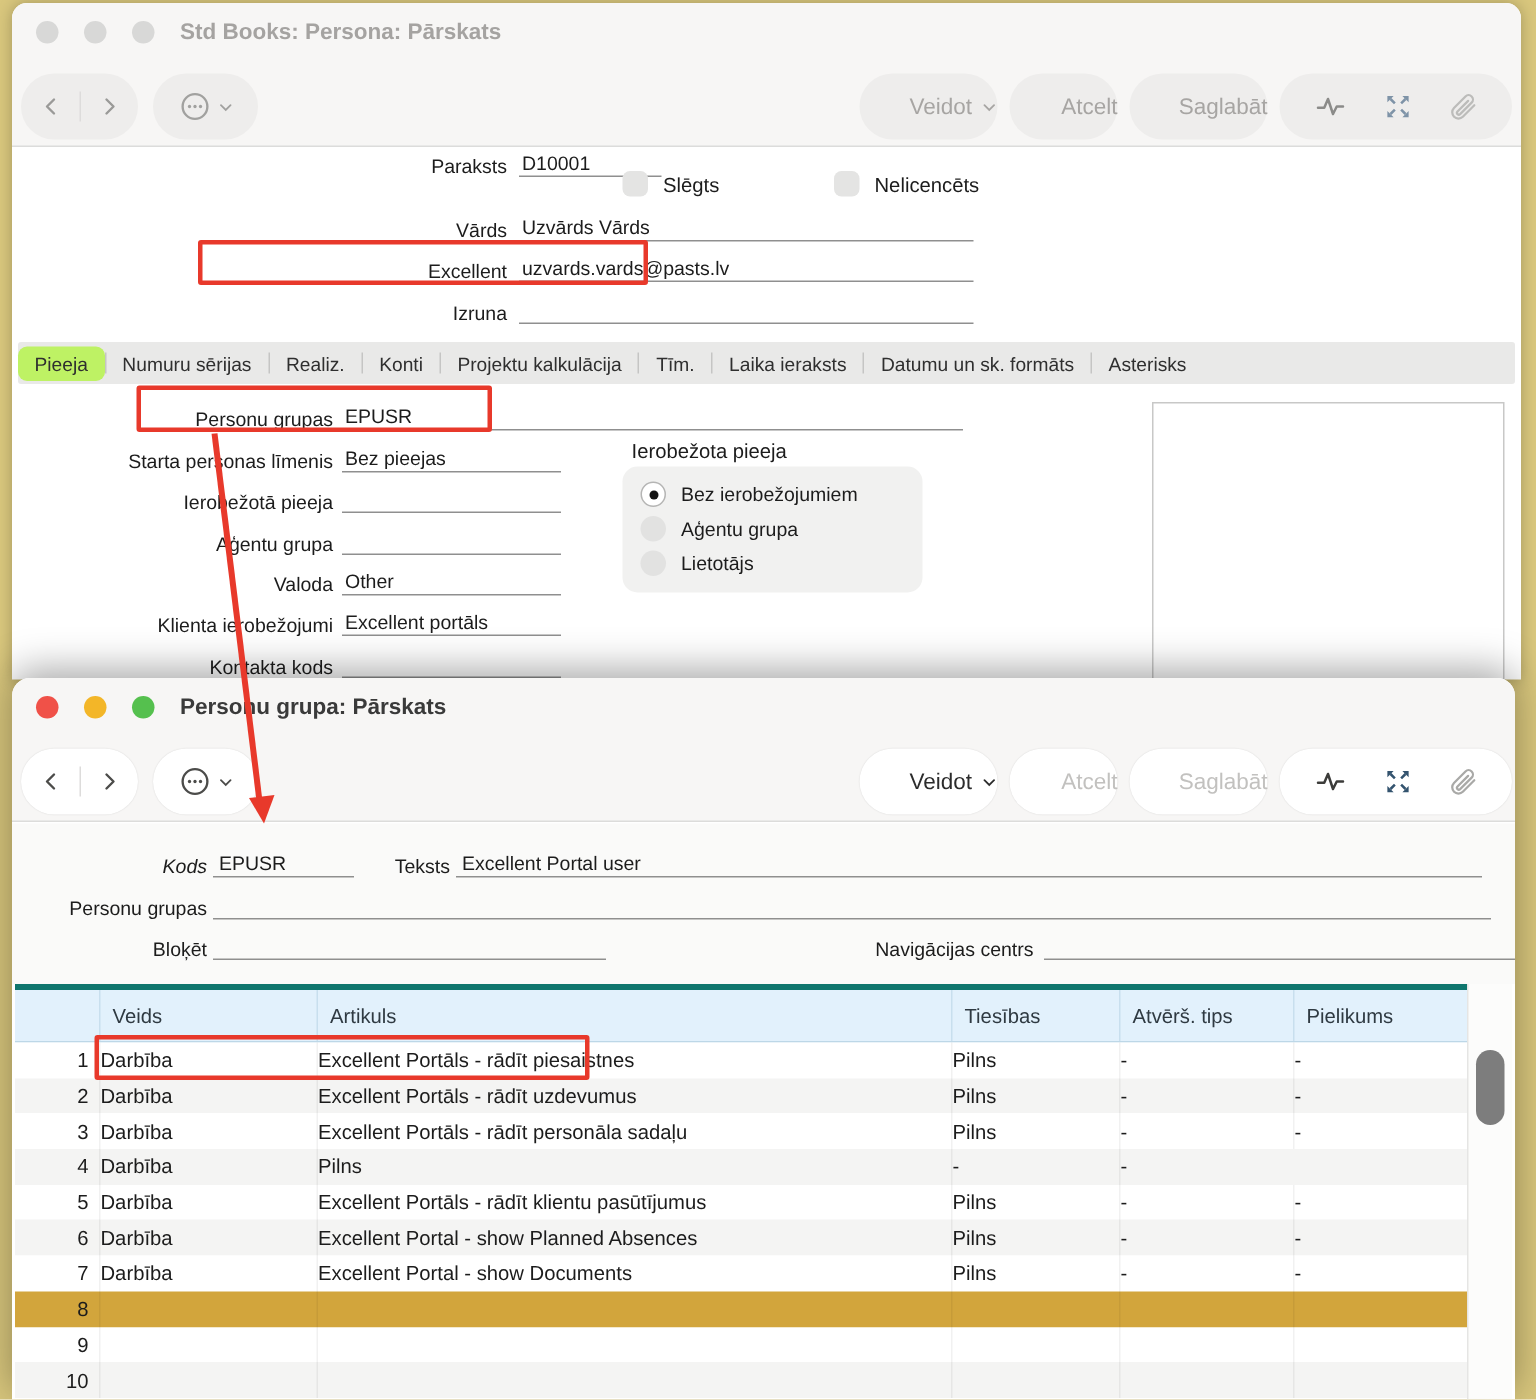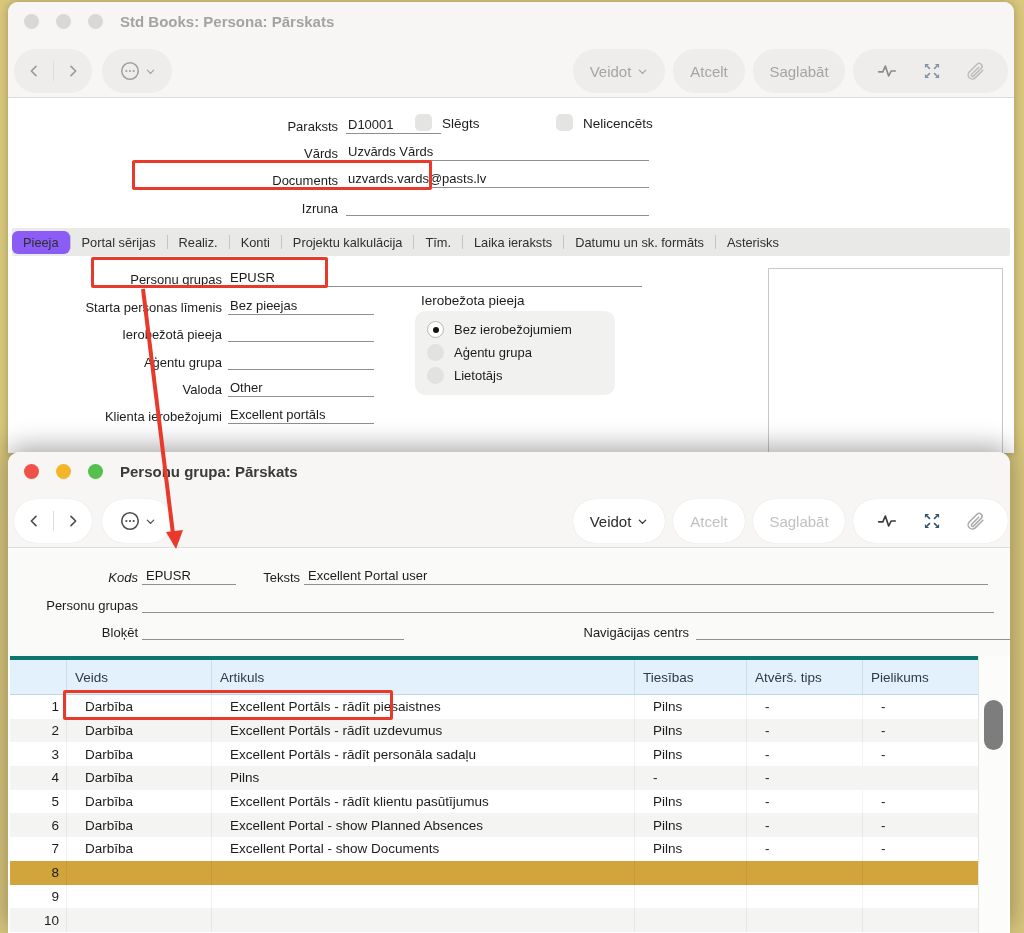--- a/index.html
+++ b/index.html
@@ -22,42 +22,42 @@
   .inactive .win-title { color:#a5a3a1; }
   .active-title { color:#3a3a3a; }
 
   .pill { position:absolute; top:47px; height:44px; border-radius:22px; display:flex; align-items:center; justify-content:center; }
   .inactive .pill { background:#eeedec; }
   .active-chrome .pill { background:#ffffff; box-shadow:0 0 1px rgba(0,0,0,.15); }
   .nav-pill { left:6px; width:78px; gap:0; }
   .nav-half { width:38px; display:flex; align-items:center; justify-content:center; }
   .nav-div { width:1px; height:20px; background:#dddcdb; }
   .more-pill { left:94px; width:70px; gap:4px; }
-  .btn { font-size:15px; cursor:default; }
+  .btn { font-size:15px; cursor:default;justify-content:flex-end; }
   .btn-veidot { left:565px; width:92px; gap:6px; }
   .btn-atcelt { left:665px; width:72px; }
   .btn-saglabat { left:745px; width:92px; }
   .icons-pill { left:845px; width:155px; display:flex; justify-content:space-evenly; align-items:center; }
   .inactive .btn { color:#a7a5a3; }
   .active-chrome .btn-veidot { color:#2c2c2c; }
   .active-chrome .btn-atcelt, .active-chrome .btn-saglabat { color:#c2c1bf; }
   .icon { display:block; }
 
   
   .frow { position:absolute; left:0; height:22px; display:flex; align-items:flex-end; }
   .flabel { width:330px; text-align:right; }
   .fval { margin-left:8px; border-bottom:1px solid #8f8f8f; padding:0 2px 1px 2px; white-space:nowrap; }
   .w-short { width:95px; } .w-long { width:303px; }
   .checkbox { position:absolute; width:17px; height:17px; border-radius:5px; background:#e4e4e3; }
   .cb-label { position:absolute; font-size:13.5px; }
 
   
   .tabbar { position:absolute; top:226px; left:4px; width:998px; height:28px; background:#e9e9e8; border-radius:2px; display:flex; align-items:center; font-size:12.8px; color:#2f2f2f; }
   .tab { padding:4px 11px; border-radius:6px; white-space:nowrap; }
-  .tab.active { background:#8b5cf6; }
+  .tab.active { background:#bef264; }
   .tabsep { width:1px; height:14px; background:#c5c5c4; }
 
   .tabfields { position:absolute; top:261px; left:0; }
   .tfrow { height:27.4px; display:flex; align-items:flex-end; padding-bottom:3px; }
   .tflabel { width:214px; text-align:right; }
   .tfval { margin-left:6px; border-bottom:1px solid #8f8f8f; padding:0 2px 1px 2px; white-space:nowrap; }
   .tf-long { width:414px; } .tf-short { width:146px; }
 
   .radio-title { position:absolute; left:413px; top:291px; font-size:13.5px; }
   .radio-box { position:absolute; left:407px; top:309px; width:200px; height:84px; background:#f1f1f0; border-radius:10px; padding:7px 0 0 12px; }
@@ -76,21 +76,21 @@
   .bval { border-bottom:1px solid #8f8f8f; padding:0 2px 1px 4px; white-space:nowrap; }
 
   
   .grid { position:absolute; top:204px; left:2px; width:972px; border-top:4px solid #0f766e; }
   .g-header { display:grid; grid-template-columns:57px 145px 423px 112px 116px 119px; height:35px; background:#e2f1fc; border-bottom:1px solid #bdd7e7; align-items:center; font-size:13.5px; color:#2f3a42; }
   .g-header > div { padding-left:8px; height:100%; display:flex; align-items:center; border-right:1px solid #c8dfee; }
   .g-header > div:last-child { border-right:none; }
   .g-row { display:grid; grid-template-columns:57px 145px 423px 112px 116px 119px; height:23.7px; align-items:center; font-size:13.5px; }
   .g-row.odd { background:#fff; } .g-row.even { background:#f4f4f3; }
   .g-row.gold { background:#d2a53c; }
-  .g-cell { padding-left:18px; height:100%; display:flex; align-items:center; border-right:1px solid rgba(0,0,0,.055); overflow:hidden; white-space:nowrap; }
+  .g-cell { padding-left:0; height:100%; display:flex; align-items:center; border-right:1px solid rgba(0,0,0,.055); overflow:hidden; white-space:nowrap; }
   .g-cell:last-child { border-right:none; }
   .g-num { justify-content:flex-end; padding-right:7px; padding-left:0; }
   .scroll-track { position:absolute; top:204px; right:2px; width:30px; bottom:0; background:#fcfcfb; border-left:1px solid #e5e5e4; }
   .scroll-thumb { position:absolute; top:44px; left:5px; width:19px; height:50px; border-radius:10px; background:#7d7d7d; }
 
   
   .ann { position:absolute; border:3.5px solid #e8392b; border-radius:2px; z-index:55; background:transparent; }
   #ann-standardid { left:132px; top:160px; width:300px; height:30px; }
   #ann-persgrupas { left:91px;  top:257px; width:237px; height:31px; }
   #ann-tablerow   { left:63px;  top:690px; width:330px; height:30px; }
@@ -154,46 +154,46 @@
             <path d="M9.5 9.5L6 6M14.5 9.5L18 6M9.5 14.5L6 18M14.5 14.5L18 18"></path>
             <path d="M3.5 3.5h5L3.5 8.5zM20.5 3.5v5L15.5 3.5zM3.5 20.5v-5l5 5zM20.5 20.5h-5l5-5z" stroke="none"></path>
           </g>
         </svg>
       <svg class="icon" width="20" height="20" viewBox="0 0 24 24">
           <path d="M21.44 11.05l-9.19 9.19a5 5 0 01-7.07-7.07l9.19-9.19a3.5 3.5 0 014.95 4.95l-9.2 9.19a1.5 1.5 0 01-2.12-2.12l8.49-8.48" fill="none" stroke="#bcbcba" stroke-width="1.8" stroke-linecap="round" stroke-linejoin="round"></path>
         </svg>
     </div>
   </div>
 
-  <div class="frow" style="top:110px;">
+  <div class="frow" style="top:94px;">
     <span class="flabel">Paraksts</span>
     <span class="fval w-short">D10001</span>
   </div>
   <span class="checkbox" style="left:407px; top:112px;"></span>
   <span class="cb-label" style="left:434px; top:114px;">Slēgts</span>
   <span class="checkbox" style="left:548px; top:112px;"></span>
   <span class="cb-label" style="left:575px; top:114px;">Nelicencēts</span>
 
   <div class="frow" style="top:137px;">
     <span class="flabel">Vārds</span>
     <span class="fval w-long">Uzvārds Vārds</span>
   </div>
   <div class="frow" style="top:164px;">
-    <span class="flabel">Documents</span>
+    <span class="flabel">Excellent</span>
     <span class="fval w-long">uzvards.vards@pasts.lv</span>
   </div>
   <div class="frow" style="top:192px;">
     <span class="flabel">Izruna</span>
     <span class="fval w-long"></span>
   </div>
 
   <div class="tabbar" id="tabbar">
       <span class="tab active">Pieeja</span>
       <span class="tabsep"></span>
-      <span class="tab">Portal sērijas</span>
+      <span class="tab">Numuru sērijas</span>
       <span class="tabsep"></span>
       <span class="tab">Realiz.</span>
       <span class="tabsep"></span>
       <span class="tab">Konti</span>
       <span class="tabsep"></span>
       <span class="tab">Projektu kalkulācija</span>
       <span class="tabsep"></span>
       <span class="tab">Tīm.</span>
       <span class="tabsep"></span>
       <span class="tab">Laika ieraksts</span>
@@ -219,20 +219,24 @@
         <span class="tflabel">Aģentu grupa</span>
         <span class="tfval tf-short"></span>
       </div>
       <div class="tfrow">
         <span class="tflabel">Valoda</span>
         <span class="tfval tf-short">Other</span>
       </div>
       <div class="tfrow">
         <span class="tflabel">Klienta ierobežojumi</span>
         <span class="tfval tf-short">Excellent portāls</span>
+      </div>
+      <div class="tfrow">
+        <span class="tflabel">Kontakta kods</span>
+        <span class="tfval tf-short"></span>
       </div>
     </div>
 
   <div class="radio-title">Ierobežota pieeja</div>
   <div class="radio-box" id="radiobox">
       <div class="radio-row">
         <span class="radio sel"></span>
         <span>Bez ierobežojumiem</span>
       </div>
       <div class="radio-row">

